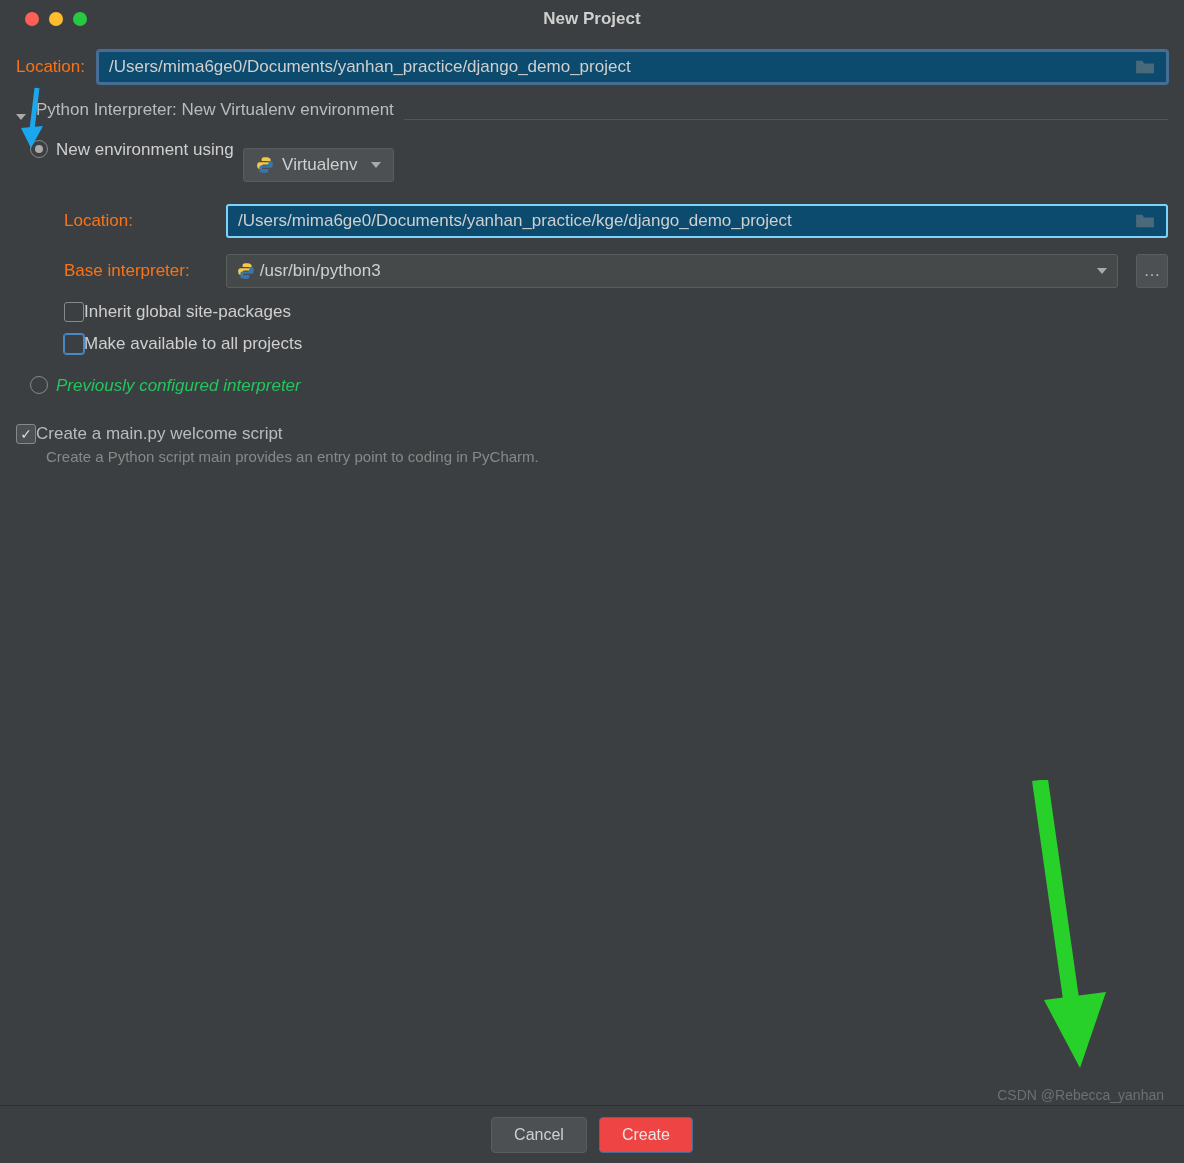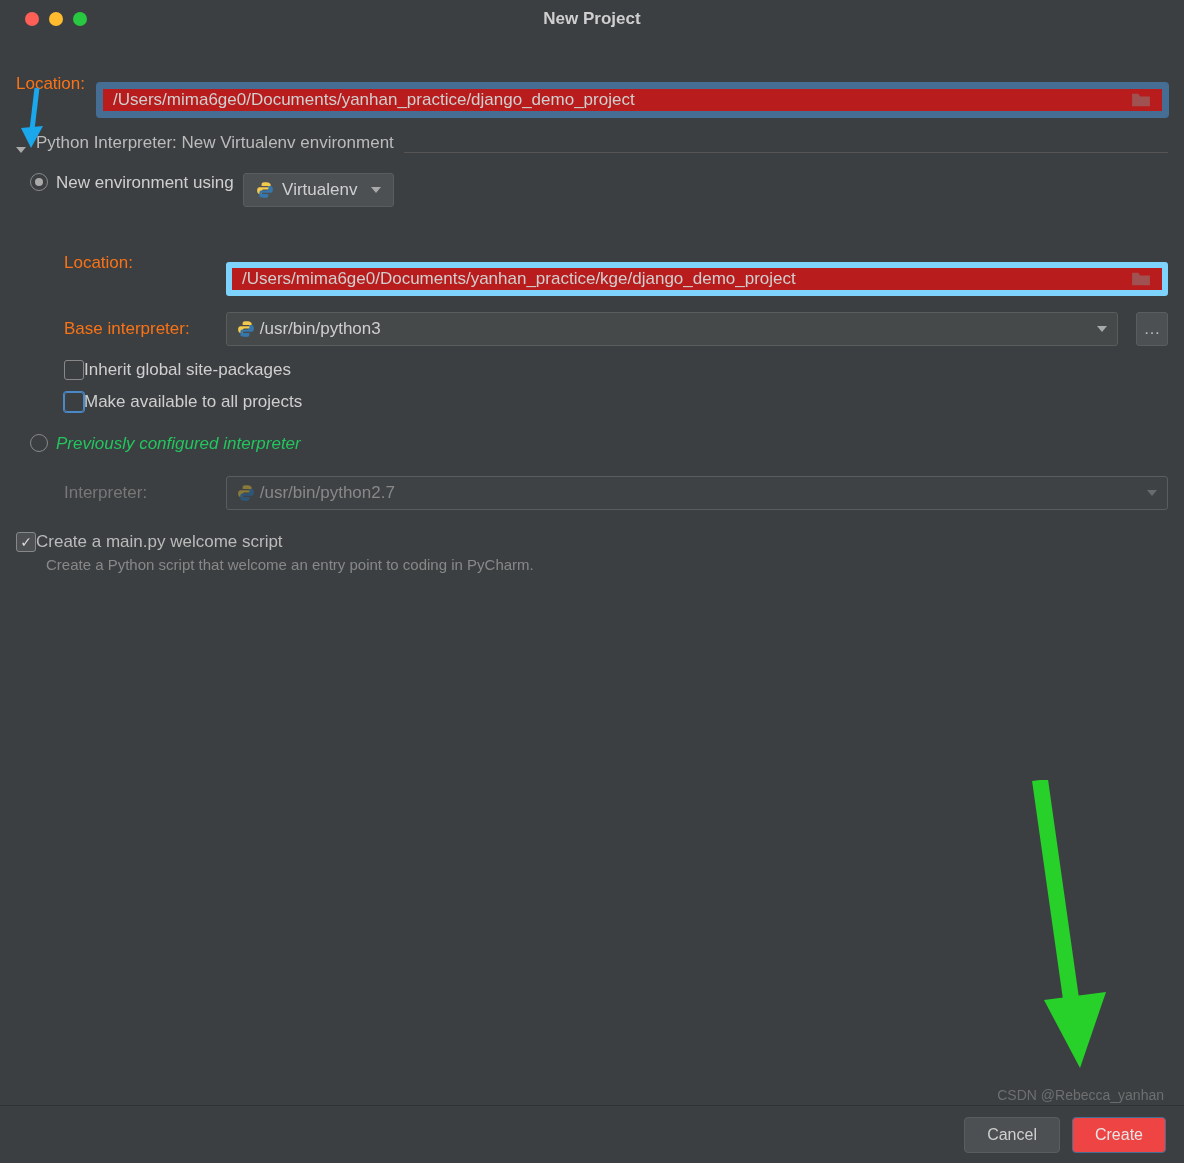--- a/index.html
+++ b/index.html
@@ -19,23 +19,23 @@
   .dot.red { background: #ff5f57; }
   .dot.amber { background: #febc2e; }
   .dot.green { background: #28c840; }
   .title {
     position: absolute; left: 0; right: 0; text-align: center;
     color: #cfcfcf; font-weight: 600; font-size: 17px;
   }
   .row { display: flex; align-items: center; gap: 12px; padding: 12px 16px 6px 16px; }
   .lbl { color: #f97316; width: auto; }
   .input-like {
-    flex: 1; background: #b91c1c; border: 6px solid #7dd3fc; border-radius: 3px;
+    flex: 1; background: #0c4a6e; border: 2px solid #7dd3fc; border-radius: 3px;
     height: 34px; display: flex; align-items: center; padding: 0 10px;
-    color: #cfcfcf; position: relative; margin-top: 33px;
+    color: #cfcfcf; position: relative;
   }
   .input-like.focus { border-color: #466d94; box-shadow: 0 0 0 1px #466d94; }
   .folder-icon {
     width: 22px; height: 16px; opacity: .5; margin-left: auto;
   }
   .folder-icon svg { width: 22px; height: 16px; }
 
   .section { margin: 10px 16px 0 16px; }
   .fieldset-head {
     display: flex; align-items: flex-end; gap: 10px; color: #bbb;
@@ -49,21 +49,21 @@
     display: inline-flex; align-items: center; justify-content: center;
     margin-right: 8px; flex: 0 0 18px;
   }
   .radio .dotin { width: 8px; height: 8px; border-radius: 50%; background: #aaa; }
   .radio-row { display: flex; align-items: flex-start; padding: 4px 0 14px 14px; color: #cfcfcf; }
   .radio-row.dim { color: #22c55e; font-style: italic; }
 
   .dropdown {
     display: inline-flex; align-items: center; gap: 8px;
     background: #4c5052; border: 1px solid #5a5d5e; border-radius: 3px;
-    height: 34px; padding: 0 12px;
+    height: 34px; padding: 0 12px; margin-top: 8px;
   }
   .chev { width: 0; height: 0; border-top: 6px solid #aaa; border-left: 5px solid transparent; border-right: 5px solid transparent; margin-left: 6px; }
 
   .sub { padding-left: 48px; }
   .sub .row { padding-left: 0; padding-right: 0; padding-top: 8px; padding-bottom: 8px; }
   .sub .lbl { width: 150px; }
 
   .select-like {
     flex: 1; background: #45494a; border: 1px solid #5a5d5e; border-radius: 3px;
     height: 34px; display: flex; align-items: center; padding: 0 10px;
@@ -81,21 +81,21 @@
   .cb.highlight { border-color: #4a88c7; box-shadow: 0 0 0 1px #4a88c7; }
   .cb.checked { background: #4c5052; }
   .cb.checked::after { content:"✓"; color:#ddd; font-size:14px; }
 
   .main-cb-row { display:flex; align-items:flex-start; padding: 2px 16px 0 16px; }
   .desc { color:#888; font-size: 15px; margin-top: 4px; margin-left: 30px; padding-left: 16px;}
 
   .footer {
     position: absolute; left: 0; right: 0; bottom: 0;
     border-top: 1px solid #2f3133; height: 58px;
-    display: flex; align-items: center; justify-content: flex-end;
+    display: flex; align-items: center; justify-content: center;
     padding: 0 18px; gap: 12px; background: #3c3f41;
   }
   .btn {
     height: 36px; padding: 0 22px; border-radius: 4px; border: 1px solid #5a5d5e;
     background: #4c5052; color: #cfcfcf; display:flex; align-items:center; justify-content:center;
     font-size: 16px;
   }
   .btn.primary { background: #ef4444; border-color: #466d94; color: #e6e6e6; }
 
   .watermark {
@@ -197,43 +197,27 @@
   </div>
   <div class="cb-row">
     <span class="cb highlight"></span>
     <span>Make available to all projects</span>
   </div>
 
   <div class="radio-row dim" style="padding-top:16px">
     <span class="radio"></span>
     <span>Previously configured interpreter</span>
   </div>
-  <div class="sub">
-    <div class="row">
-      <span class="lbl" style="color:#777">Interpreter:</span>
-      <div class="select-like dim">
-        <span class="py-icon">
-          <svg viewBox="0 0 32 32">
-              <path fill="#8a7a3a" d="M16 2c-6 0-6 3-6 3v4h12v2H6s-4 0-4 6 4 6 4 6h4v-4s0-4 4-4h8s4 0 4-4V6s0-4-10-4z"></path>
-              <path fill="#2f5578" d="M16 30c6 0 6-3 6-3v-4H10v-2h16s4 0 4-6-4-6-4-6h-4v4s0 4-4 4h-8s-4 0-4 4v6s0 3 10 3z"></path>
-            </svg>
-        </span>
-        &nbsp;
-        <span>/usr/bin/python2.7</span>
-        <span style="margin-left:auto;opacity:.4" class="chev"></span>
-      </div>
-    </div>
-  </div>
 </div>
 
 <div class="main-cb-row" style="margin-top:12px">
   <span class="cb checked" style="margin-left:0"></span>
   <span>Create a main.py welcome script</span>
 </div>
-<div class="desc">Create a Python script that welcome an entry point to coding in PyCharm.</div>
+<div class="desc">Create a Python script main provides an entry point to coding in PyCharm.</div>
 
 <svg class="arrow-blue" viewBox="0 0 30 70">
   <path d="M20 2 L14 52" stroke="#1aa7ec" stroke-width="5" fill="none"></path>
   <path d="M4 42 L14 62 L26 40" fill="#1aa7ec"></path>
 </svg>
 <svg class="arrow-green" viewBox="0 0 100 290">
   <path d="M30 0 L64 240" stroke="#27d12a" stroke-width="16" fill="none"></path>
   <path d="M34 220 L70 288 L96 212 Z" fill="#27d12a"></path>
 </svg>
 

